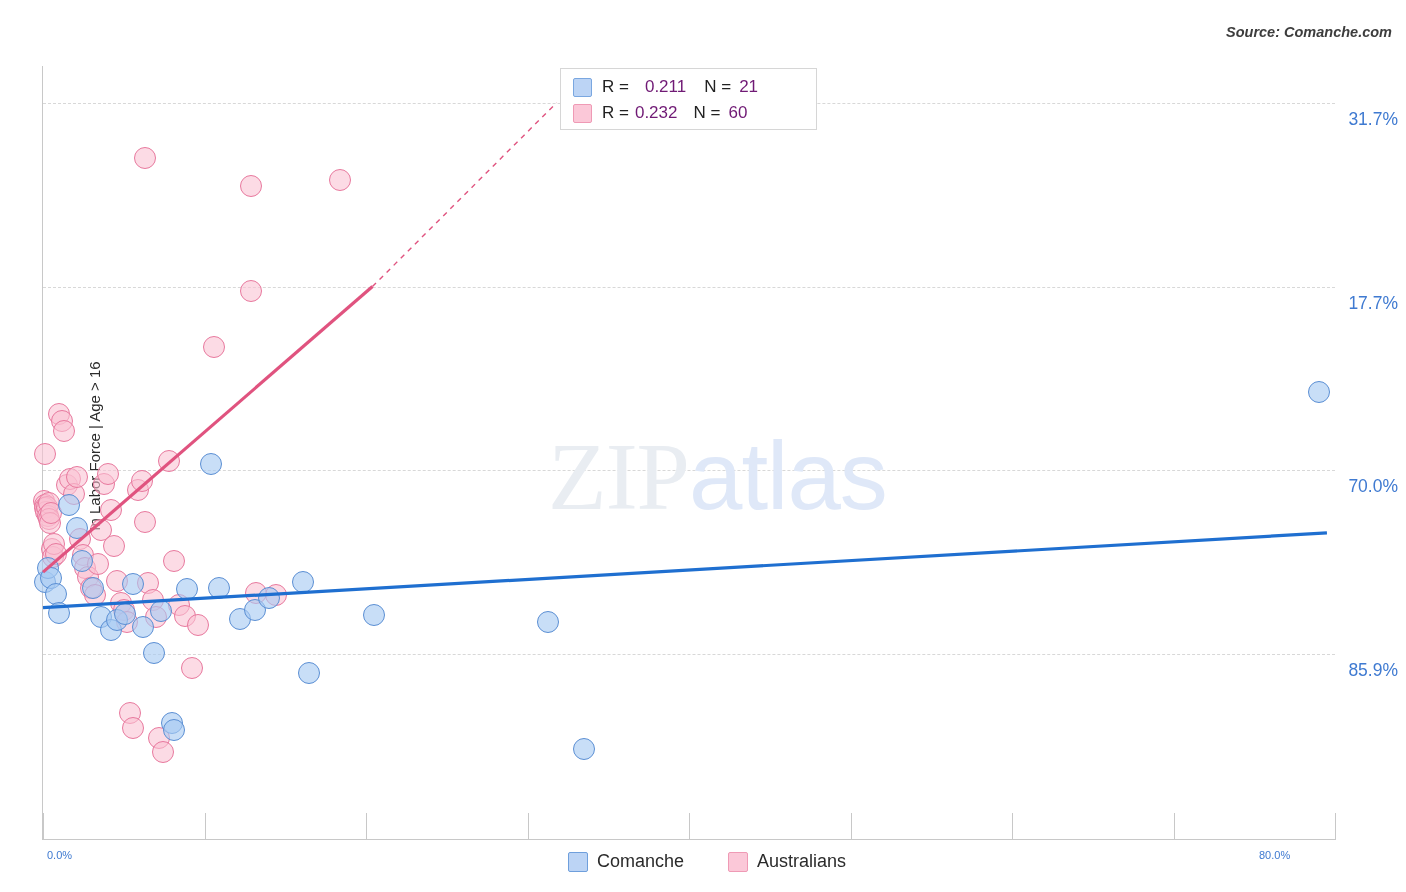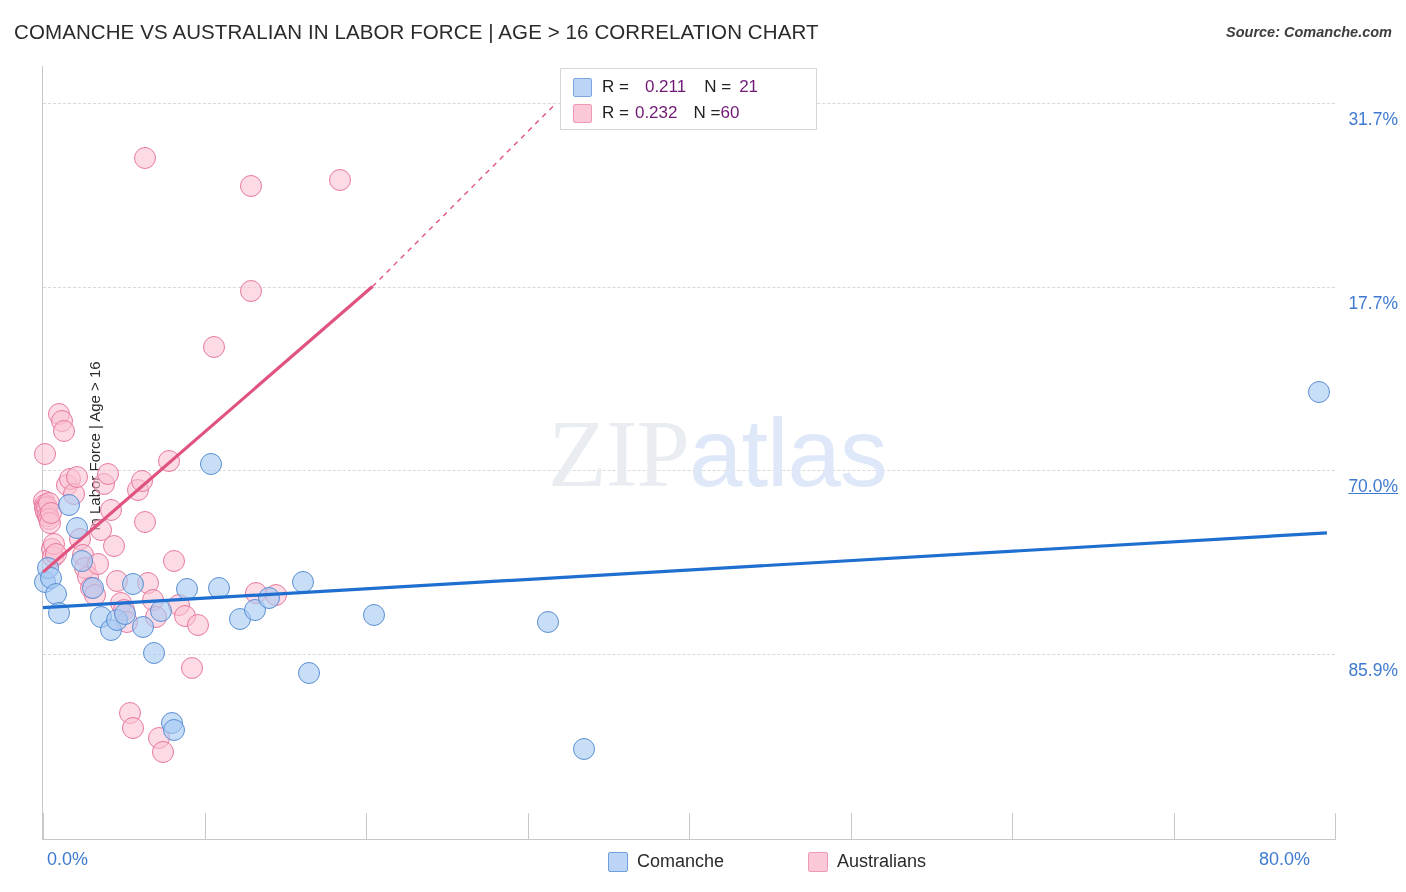--- a/index.html
+++ b/index.html
@@ -45,34 +45,34 @@
   .ytick-label {
     position: absolute; right: 8px;
     font-size: 17.5px; color: #3f7ad1; white-space: nowrap;
   }
   .xtick {
     position: absolute; top: 813px; width: 1px; height: 26px;
     background: #c8c8c8;
   }
   .xtick-label {
     position: absolute; top: 849px;
-    font-size: 18px; color: #3f7ad1; white-space: nowrap;
+    font-size: 11px; color: #3f7ad1; white-space: nowrap;
   }
 
   
   #y-axis-title {
     position: absolute; left: 10px; top: 50%;
     transform: translateY(-50%) rotate(-90deg);
     transform-origin: center center;
     font-size: 15px; color: #2b2b2b; white-space: nowrap;
   }
 
   
   #watermark {
-    position: absolute; left: 548px; top: 398px;
+    position: absolute; left: 548px; top: 421px;
     font-size: 96px; font-family: "Liberation Serif", serif;
     color: #e9edf2; letter-spacing: -1px; user-select: none; pointer-events: none;
     white-space: nowrap;
   }
   #watermark .wm-b { font-family: "Liberation Sans", sans-serif; color: #dfe8f8; }
 
   
   .pt {
     position: absolute; border-radius: 50%;
     width: 22px; height: 22px;
@@ -96,33 +96,32 @@
   .swatch.blue { background: #bcd4f5; border: 1px solid #7aa7e0; }
   .swatch.pink { background: #fbc8d8; border: 1px solid #ef9ab5; }
   .st-lbl { font-size: 17px; color: #222; }
   .st-val { font-size: 17px; color: #701a75; }
 
   
   #bottom-legend {
     position: absolute; left: 568px; top: 851px;
     display: flex; align-items: center; gap: 10px;
   }
-  .leg-item { display: flex; align-items: center; gap: 9px; margin-left: 40px; }
+  .leg-item { display: flex; align-items: center; gap: 9px; }
   .leg-sw { width: 20px; height: 20px; border-radius: 2px; }
   .leg-sw.blue { background: #bcd4f5; border: 1px solid #6f9fdc; }
   .leg-sw.pink { background: #fbc8d8; border: 1px solid #ef9ab5; }
   .leg-txt { font-size: 18px; color: #2b2b2b; white-space: nowrap; }
   .leg-gap { width: 24px; }
 </style>
 </head>
 <body>
 
 <div id="root">
 
-  <div id="chart-title">COMANCHE VS AUSTRALIAN IN LABOR FORCE | AGE &gt; 16 CORRELATION CHART</div>
   <div id="source-label">Source: Comanche.com</div>
 
   <div id="y-axis-title">In Labor Force | Age &gt; 16</div>
 
   <div id="axis-left"></div>
   <div id="axis-bottom"></div>
 
   <div id="plot-area">
     <div id="gridlines">
         <div class="gridline" style="top: 36.7619px;"></div>
@@ -222,21 +221,21 @@
         <div class="pt blue" style="left: 331.075px; top: 548.978px;"></div>
         <div class="pt blue" style="left: 505.495px; top: 556.33px;"></div>
         <div class="pt blue" style="left: 541.025px; top: 682.546px;"></div>
         <div class="pt blue" style="left: 1275.85px; top: 325.956px;"></div>
       </div>
   </div>
 
   <div id="ytick-labels">
       <div class="ytick-label" style="top: 108.762px;">31.7%</div>
       <div class="ytick-label" style="top: 292.571px;">17.7%</div>
-      <div class="ytick-label" style="top: 476.381px; text-decoration: underline;">70.0%</div>
+      <div class="ytick-label" style="top: 476.381px;">70.0%</div>
       <div class="ytick-label" style="top: 660.19px;">85.9%</div>
     </div>
   <div id="xticks">
       <div class="xtick" style="left: 43px;"></div>
       <div class="xtick-label" style="left: 47px;">0.0%</div>
       <div class="xtick" style="left: 204.5px;"></div>
       <div class="xtick" style="left: 366px;"></div>
       <div class="xtick" style="left: 527.5px;"></div>
       <div class="xtick" style="left: 689px;"></div>
       <div class="xtick" style="left: 850.5px;"></div>
@@ -262,21 +261,21 @@
       <span class="st-lbl">R =</span>
       <span class="st-val" style="margin-left:16px">0.211</span>
       <span class="st-lbl" style="margin-left:18px">N =</span>
       <span class="st-val" style="margin-left:8px">21</span>
     </div>
     <div class="stats-row">
       <span class="swatch pink"></span>
       <span class="st-lbl">R =</span>
       <span class="st-val" style="margin-left:6px">0.232</span>
       <span class="st-lbl" style="margin-left:16px">N =</span>
-      <span class="st-val" style="">60</span>
+      <span class="st-val" style="margin-left:8px">60</span>
     </div>
   </div>
 
   <div id="bottom-legend">
     <div class="leg-item">
       <span class="leg-sw blue"></span>
       <span class="leg-txt">Comanche</span>
     </div>
     <span class="leg-gap"></span>
     <div class="leg-item">

